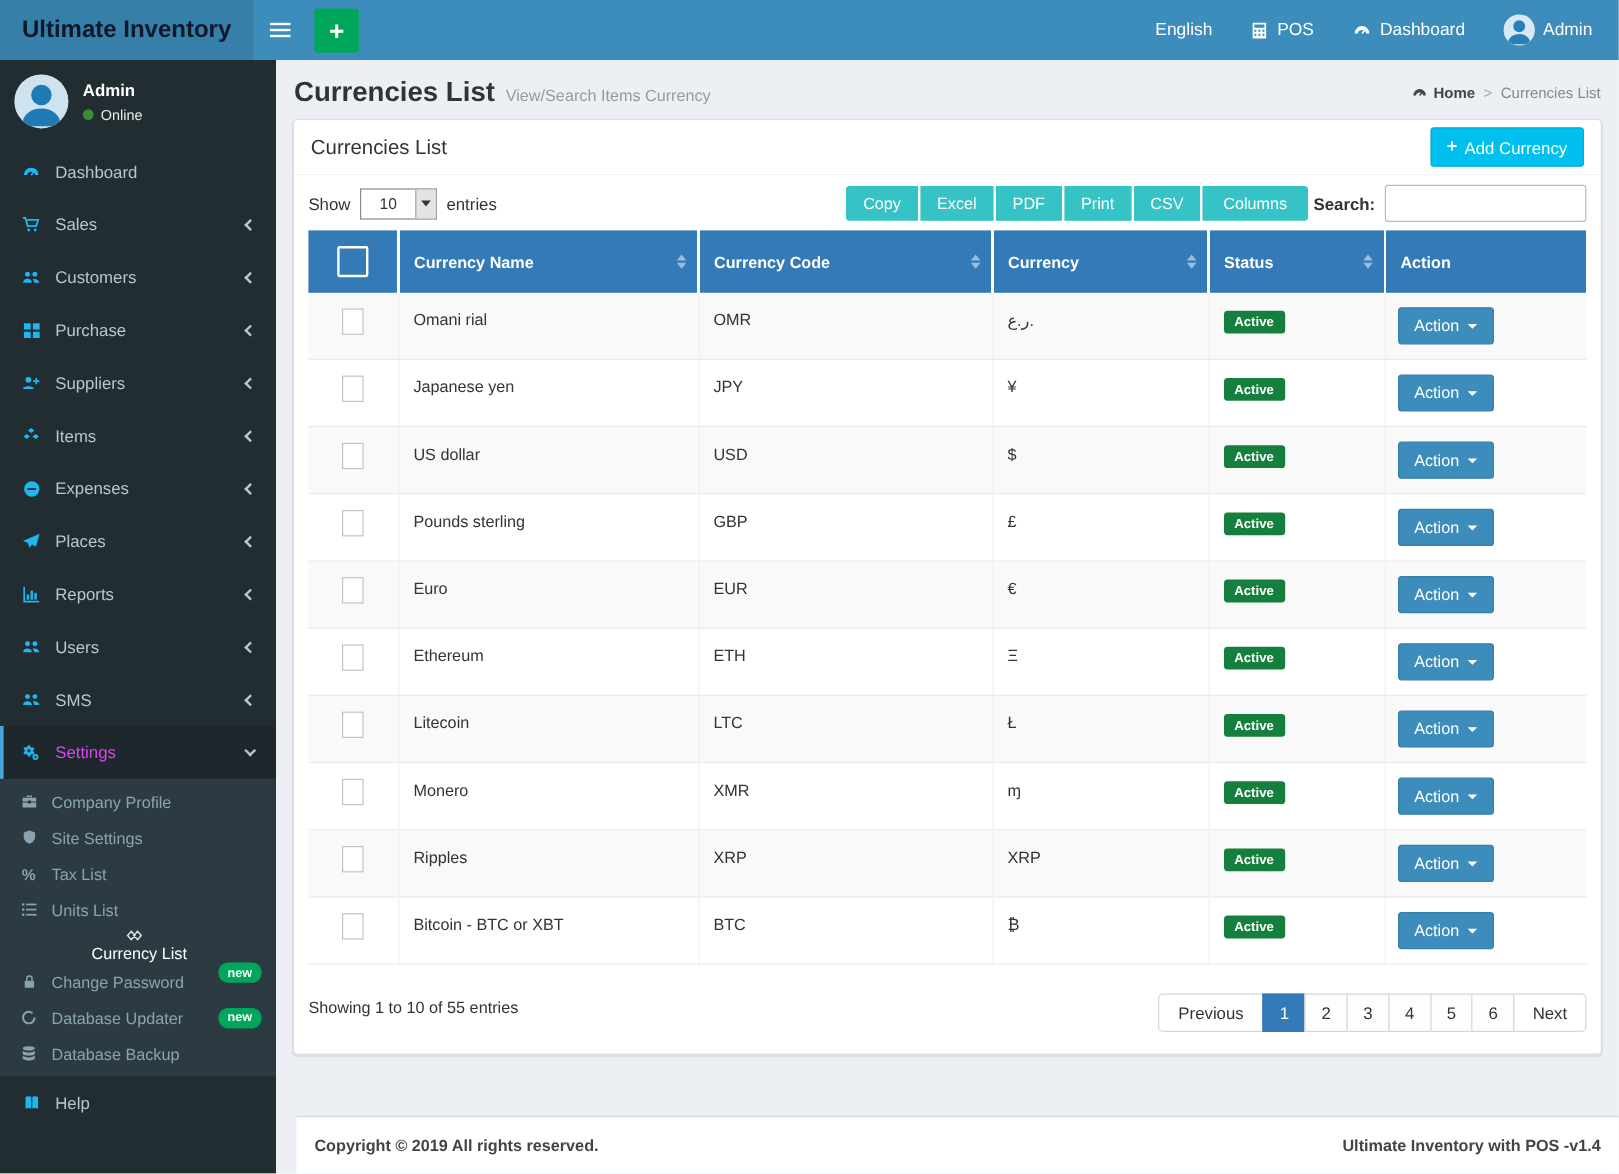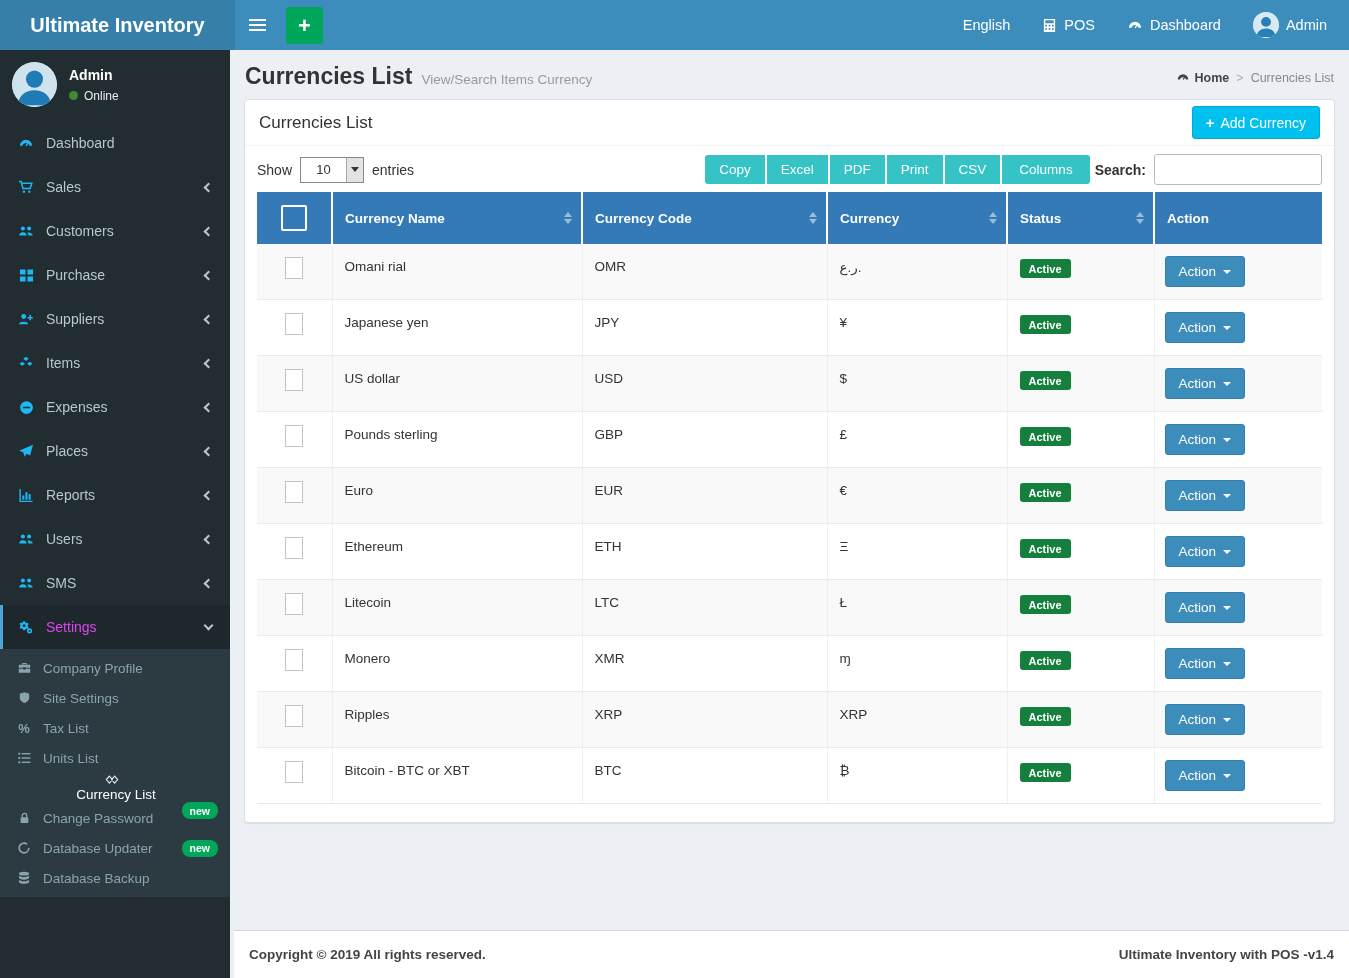--- a/index.html
+++ b/index.html
@@ -1,21 +1,21 @@
 <!DOCTYPE html>
 <html><head>
 <meta charset="utf-8">
 <style>
   * { box-sizing: border-box; margin: 0; padding: 0; }
   html,body { width:1349px; height:978px; overflow:hidden; }
   body { font-family:"Liberation Sans", sans-serif; background:#ecf0f5; position:relative; font-size:14px; color:#333; }
 
   
   .topbar { position:absolute; top:0; left:0; right:0; height:50px; background:#3c8dbc; display:flex; z-index:30; }
-  .logo { width:235px; height:50px; background:#367fa9; color:#ffffff; font-size:20px; font-weight:bold; display:flex; align-items:center; justify-content:center; }
+  .logo { width:211px; height:50px; background:#367fa9; color:#0f172a; font-size:20px; font-weight:bold; display:flex; align-items:center; justify-content:center; }
   .nav-right { flex:1; display:flex; align-items:center; }
   .hamburger { width:45px; height:50px; display:flex; align-items:center; justify-content:center; cursor:pointer; }
   .bars { width:17px; height:2.4px; background:#fff; box-shadow:0 5px 0 #fff, 0 -5px 0 #fff; }
   .addbtn { width:37px; height:37px; background:#00a65a; border:none; border-radius:3px; color:#fff; font-size:22px; font-weight:bold; line-height:33px; margin-left:6px; cursor:pointer; }
   .nav-items { margin-left:auto; display:flex; align-items:center; gap:32px; padding-right:22px; color:#fff; font-size:14.5px; }
   .nav-item { display:flex; align-items:center; gap:7px; cursor:pointer; }
   .nav-item svg { display:block; }
   .avatar { border-radius:50%; overflow:hidden; background:#d2e3ee; display:inline-block; }
   .avatar svg { display:block; }
 
@@ -91,21 +91,21 @@
   .caret { display:inline-block; border-top:4px solid #fff; border-left:4px solid transparent; border-right:4px solid transparent; margin-left:7px; }
 
   .table-footer { display:flex; align-items:flex-start; margin-top:14px; }
   .info { font-size:13.5px; color:#333; margin-top:14px; }
   .pagination { margin-left:auto; display:flex; margin-top:10px; }
   .pg { border:1px solid #d6d6d6; background:#fdfdfd; color:#333; font-size:14px; padding:7px 13px; margin-left:-1px; cursor:pointer; }
   .pg.prev { border-radius:4px 0 0 4px; padding:7px 16px; background:#fff; }
   .pg.next { border-radius:0 4px 4px 0; padding:7px 15px; background:#fff; }
   .pg.current { background:#337ab7; border-color:#337ab7; color:#fff; }
 
-  .main-footer { position:absolute; left:4px; right:0; bottom:0; height:48px; background:#fff; border-top:1px solid #d2d6de; display:flex; align-items:center; justify-content:space-between; padding:0 15px; }
+  .main-footer { position:absolute; left:17px; right:0; bottom:0; height:48px; background:#fff; border-top:1px solid #d2d6de; display:flex; align-items:center; justify-content:space-between; padding:0 15px; }
   .footer-text { font-size:13.5px; font-weight:bold; color:#444; }
 </style>
 </head>
 <body>
 
 <div class="topbar">
   <div class="logo">Ultimate Inventory</div>
   <div class="nav-right">
     <div class="hamburger">
         <span class="bars"></span>
@@ -360,20 +360,30 @@
           <svg width="14" height="14" viewBox="0 0 16 16" fill="currentColor">
             <ellipse cx="8" cy="3" rx="5.8" ry="2.1"></ellipse>
             <path d="M2.2 5.2c1 1.1 3.2 1.7 5.8 1.7s4.8-.6 5.8-1.7v2.6c0 1.2-2.6 2.1-5.8 2.1S2.2 9 2.2 7.8z"></path>
             <path d="M2.2 9.9c1 1.1 3.2 1.7 5.8 1.7s4.8-.6 5.8-1.7v2.6c0 1.2-2.6 2.1-5.8 2.1s-5.8-.9-5.8-2.1z"></path>
           </svg>
         </span>
       <span>Database Backup</span>
     </li>
   </ul>
 
+  <ul class="menu">
+    <li class="mi">
+      <span class="ic">
+          <svg width="15" height="14" viewBox="0 0 16 16" fill="currentColor">
+            <path d="M2 2.5c1.5-.9 3.5-1 5.5-.2v11.2c-2-.8-4-.7-5.5.1zM8.5 2.3c2-.8 4-.7 5.5.2v11.1c-1.5-.8-3.5-.9-5.5-.1z"></path>
+          </svg>
+        </span>
+      <span>Help</span>
+    </li>
+  </ul>
 </div>
 
 <div class="main">
 
   <div class="content-header">
     <span class="page-title">Currencies List</span>
     <span class="page-subtitle">View/Search Items Currency</span>
     <div class="breadcrumb">
       <span class="home">
         <svg width="14" height="13" viewBox="0 0 16 16" fill="#444">
@@ -582,20 +592,33 @@
             <td>₿</td>
             <td><span class="badge-active">Active</span></td>
             <td class="act-td"><button class="actbtn">
                   <span>Action</span>
                   <i class="caret"></i>
                 </button></td>
           </tr>
         </tbody>
       </table>
 
+      <div class="table-footer">
+        <span class="info">Showing 1 to 10 of 55 entries</span>
+        <div class="pagination">
+          <span class="pg prev">Previous</span>
+          <span class="pg current">1</span>
+          <span class="pg">2</span>
+          <span class="pg">3</span>
+          <span class="pg">4</span>
+          <span class="pg">5</span>
+          <span class="pg">6</span>
+          <span class="pg next">Next</span>
+        </div>
+      </div>
     </div>
   </div>
 
   <div class="main-footer">
     <span class="footer-text">Copyright © 2019 All rights reserved.</span>
     <span class="footer-text">Ultimate Inventory with POS -v1.4</span>
   </div>
 </div>
 
 </body></html>

